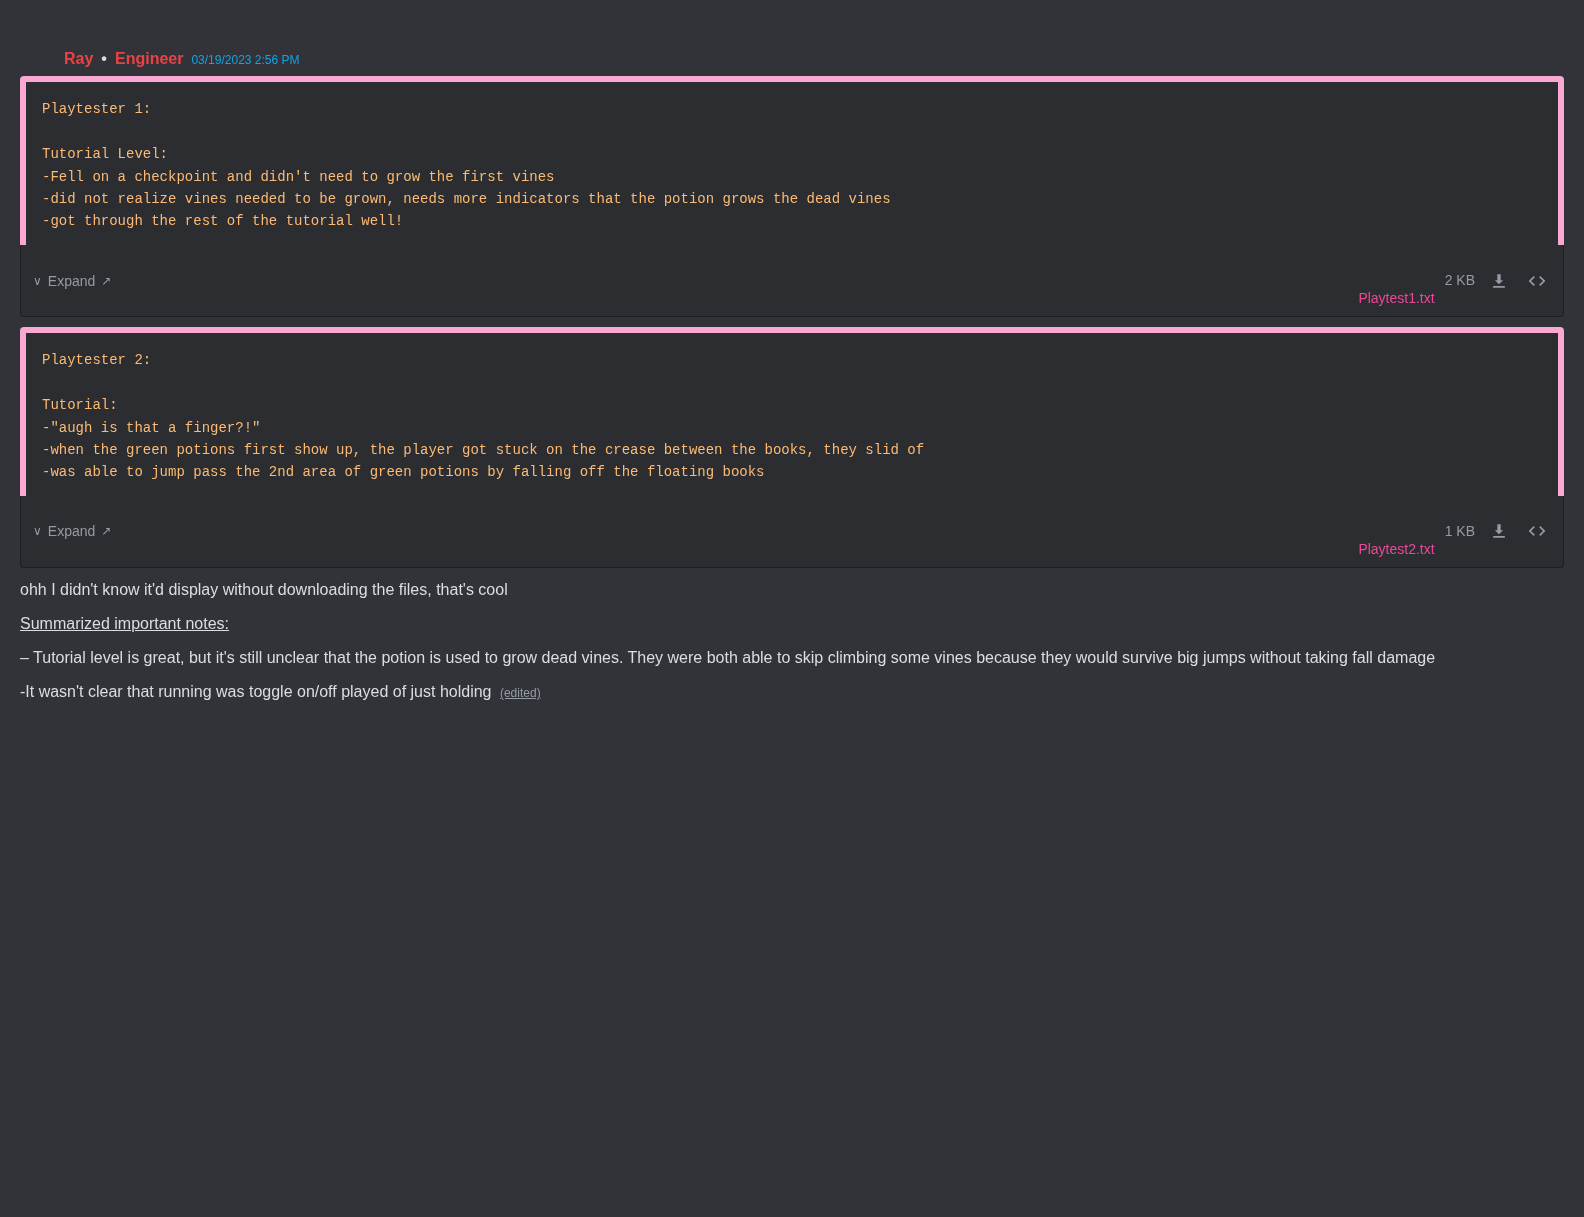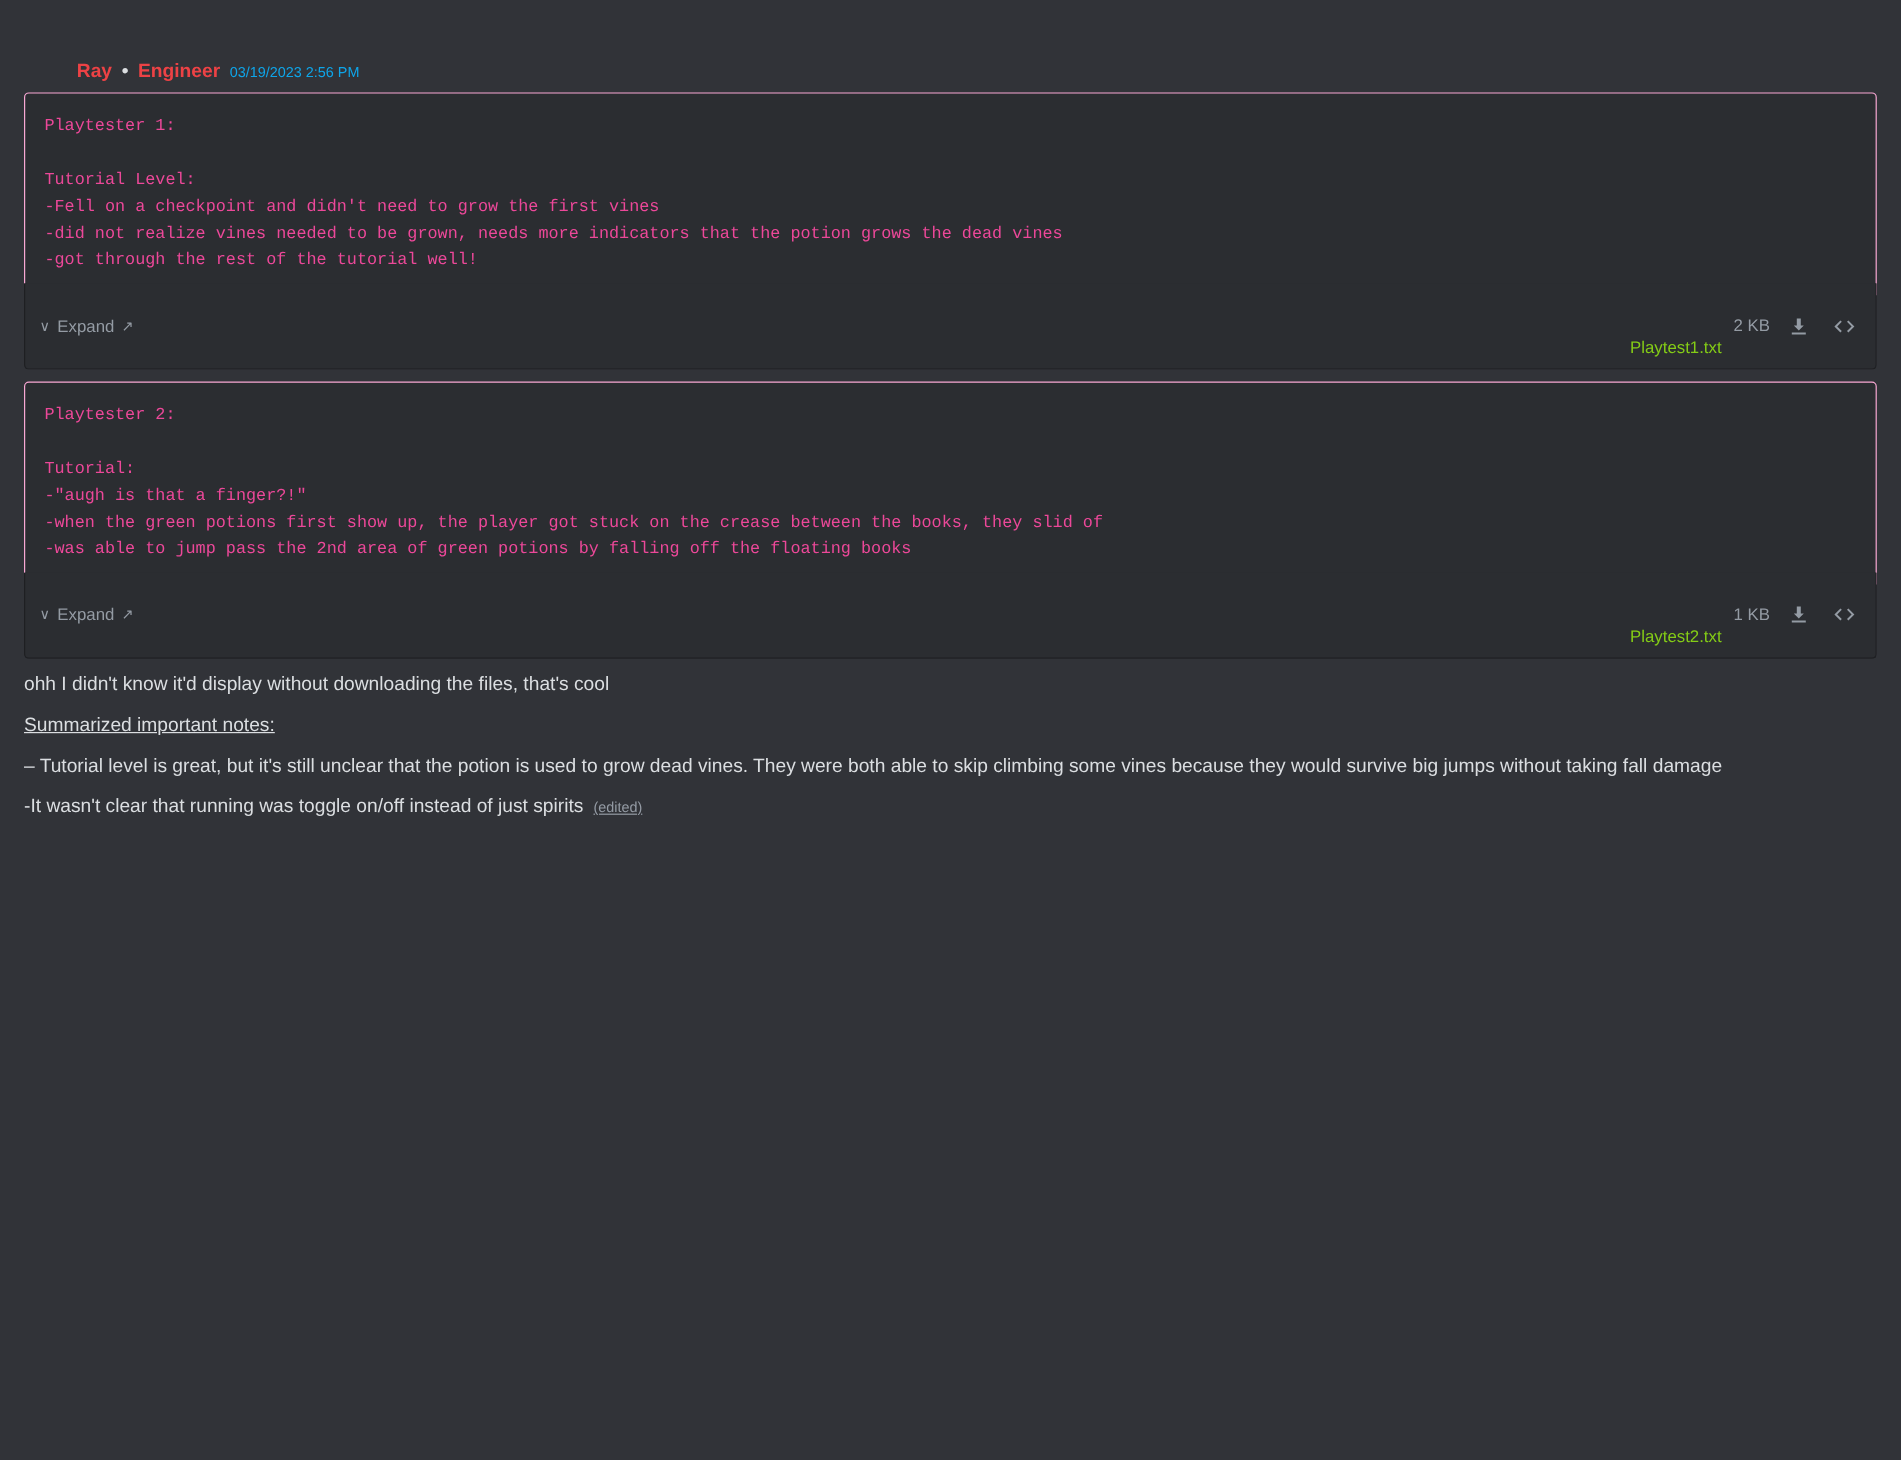--- a/index.html
+++ b/index.html
@@ -99,21 +99,21 @@
 
     .file-info {
       display: flex;
       align-items: center;
       gap: 10px;
       color: #949ba4;
       font-size: 14px;
     }
 
     .file-name {
-      color: #84cc16;
+      color: #ec4899;
       margin-top: 36px;
     }
 
     .file-size {
       color: #949ba4;
     }
 
     .icon-btn {
       background: none;
       border: none;
@@ -135,26 +135,26 @@
       margin-left: 4px;
       text-decoration: underline;
     }
 
     .code-wrapper {
       margin-bottom: 2px;
     }
 
     .code-block-full {
       background-color: #2b2d31;
-      border: 1px solid #f9a8d4;
+      border: 6px solid #f9a8d4;
       border-radius: 4px 4px 0 0;
       padding: 16px;
       font-family: 'Consolas', 'Courier New', monospace;
       font-size: 14px;
-      color: #ec4899;
+      color: #fdba74;
       white-space: pre;
       line-height: 1.6;
     }
   </style>
 </head>
 <body>
 
 <div class="message-container">
 
   <div class="message-header">
@@ -224,17 +224,17 @@
       </div>
     </div>
   </div>
 
   <div class="message-text">ohh I didn't know it'd display without downloading the files, that's cool</div>
 
   <div class="message-text underline">Summarized important notes:</div>
 
   <div class="message-text">– Tutorial level is great, but it's still unclear that the potion is used to grow dead vines. They were both able to skip climbing some vines because they would survive big jumps without taking fall damage</div>
   <div class="message-text">
-    <span>-It wasn't clear that running was toggle on/off instead of just spirits</span>
+    <span>-It wasn't clear that running was toggle on/off played of just holding</span>
     <span class="edited-label">(edited)</span>
   </div>
 
 </div>
 
 </body></html>

